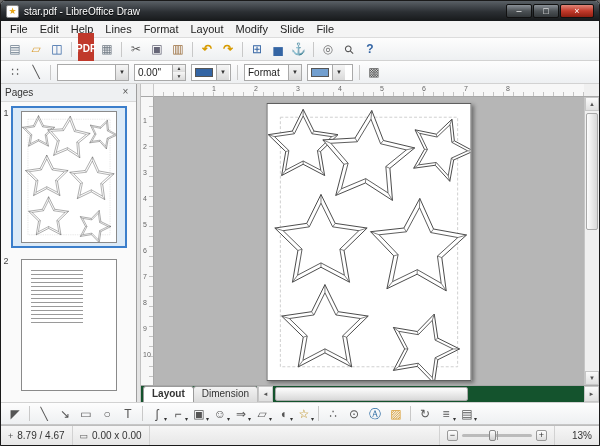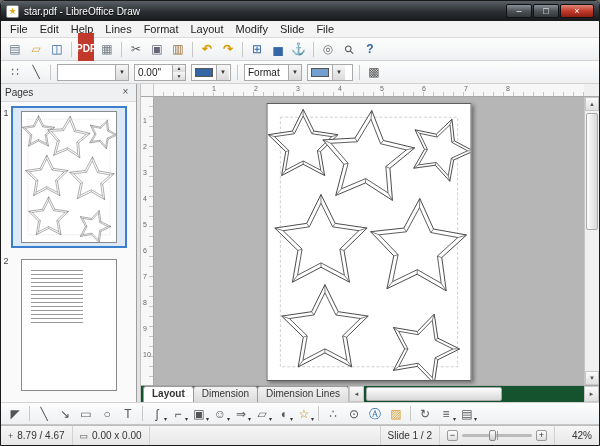--- a/index.html
+++ b/index.html
@@ -418,21 +418,20 @@
           <span class="vtrack">
               <span class="vthumb"></span>
             </span>
           <span class="sarrow">▼</span>
         </div>
       </div>
       <div class="bottom-row">
         <div class="tabs">
           <span class="tab active">Layout</span>
           <span class="tab">Dimension</span>
-          <span class="tab">Dimension Lines</span>
         </div>
         <div class="hscroll">
           <span class="sarrow h">◄</span>
           <span class="htrack">
               <span class="hthumb"></span>
             </span>
           <span class="sarrow h">►</span>
         </div>
       </div>
     </div>
@@ -469,25 +468,24 @@
   <div class="statusbar">
     <span class="sb">
       <span class="sbic">+</span>
       <span>8.79 / 4.67</span>
     </span>
     <span class="sb">
       <span class="sbic">▭</span>
       <span>0.00 x 0.00</span>
     </span>
     <span class="sb sb-flex"></span>
-    <span class="sb">Slide 1 / 2</span>
     <span class="sb zoomwrap">
       <span class="zbtn">−</span>
       <span class="ztrack">
           <span class="znotch"></span>
           <span class="zthumb"></span>
         </span>
       <span class="zbtn">+</span>
     </span>
-    <span class="sb sb-zoom">42%</span>
+    <span class="sb sb-zoom">13%</span>
   </div>
 
 </div>
 
 </body></html>

